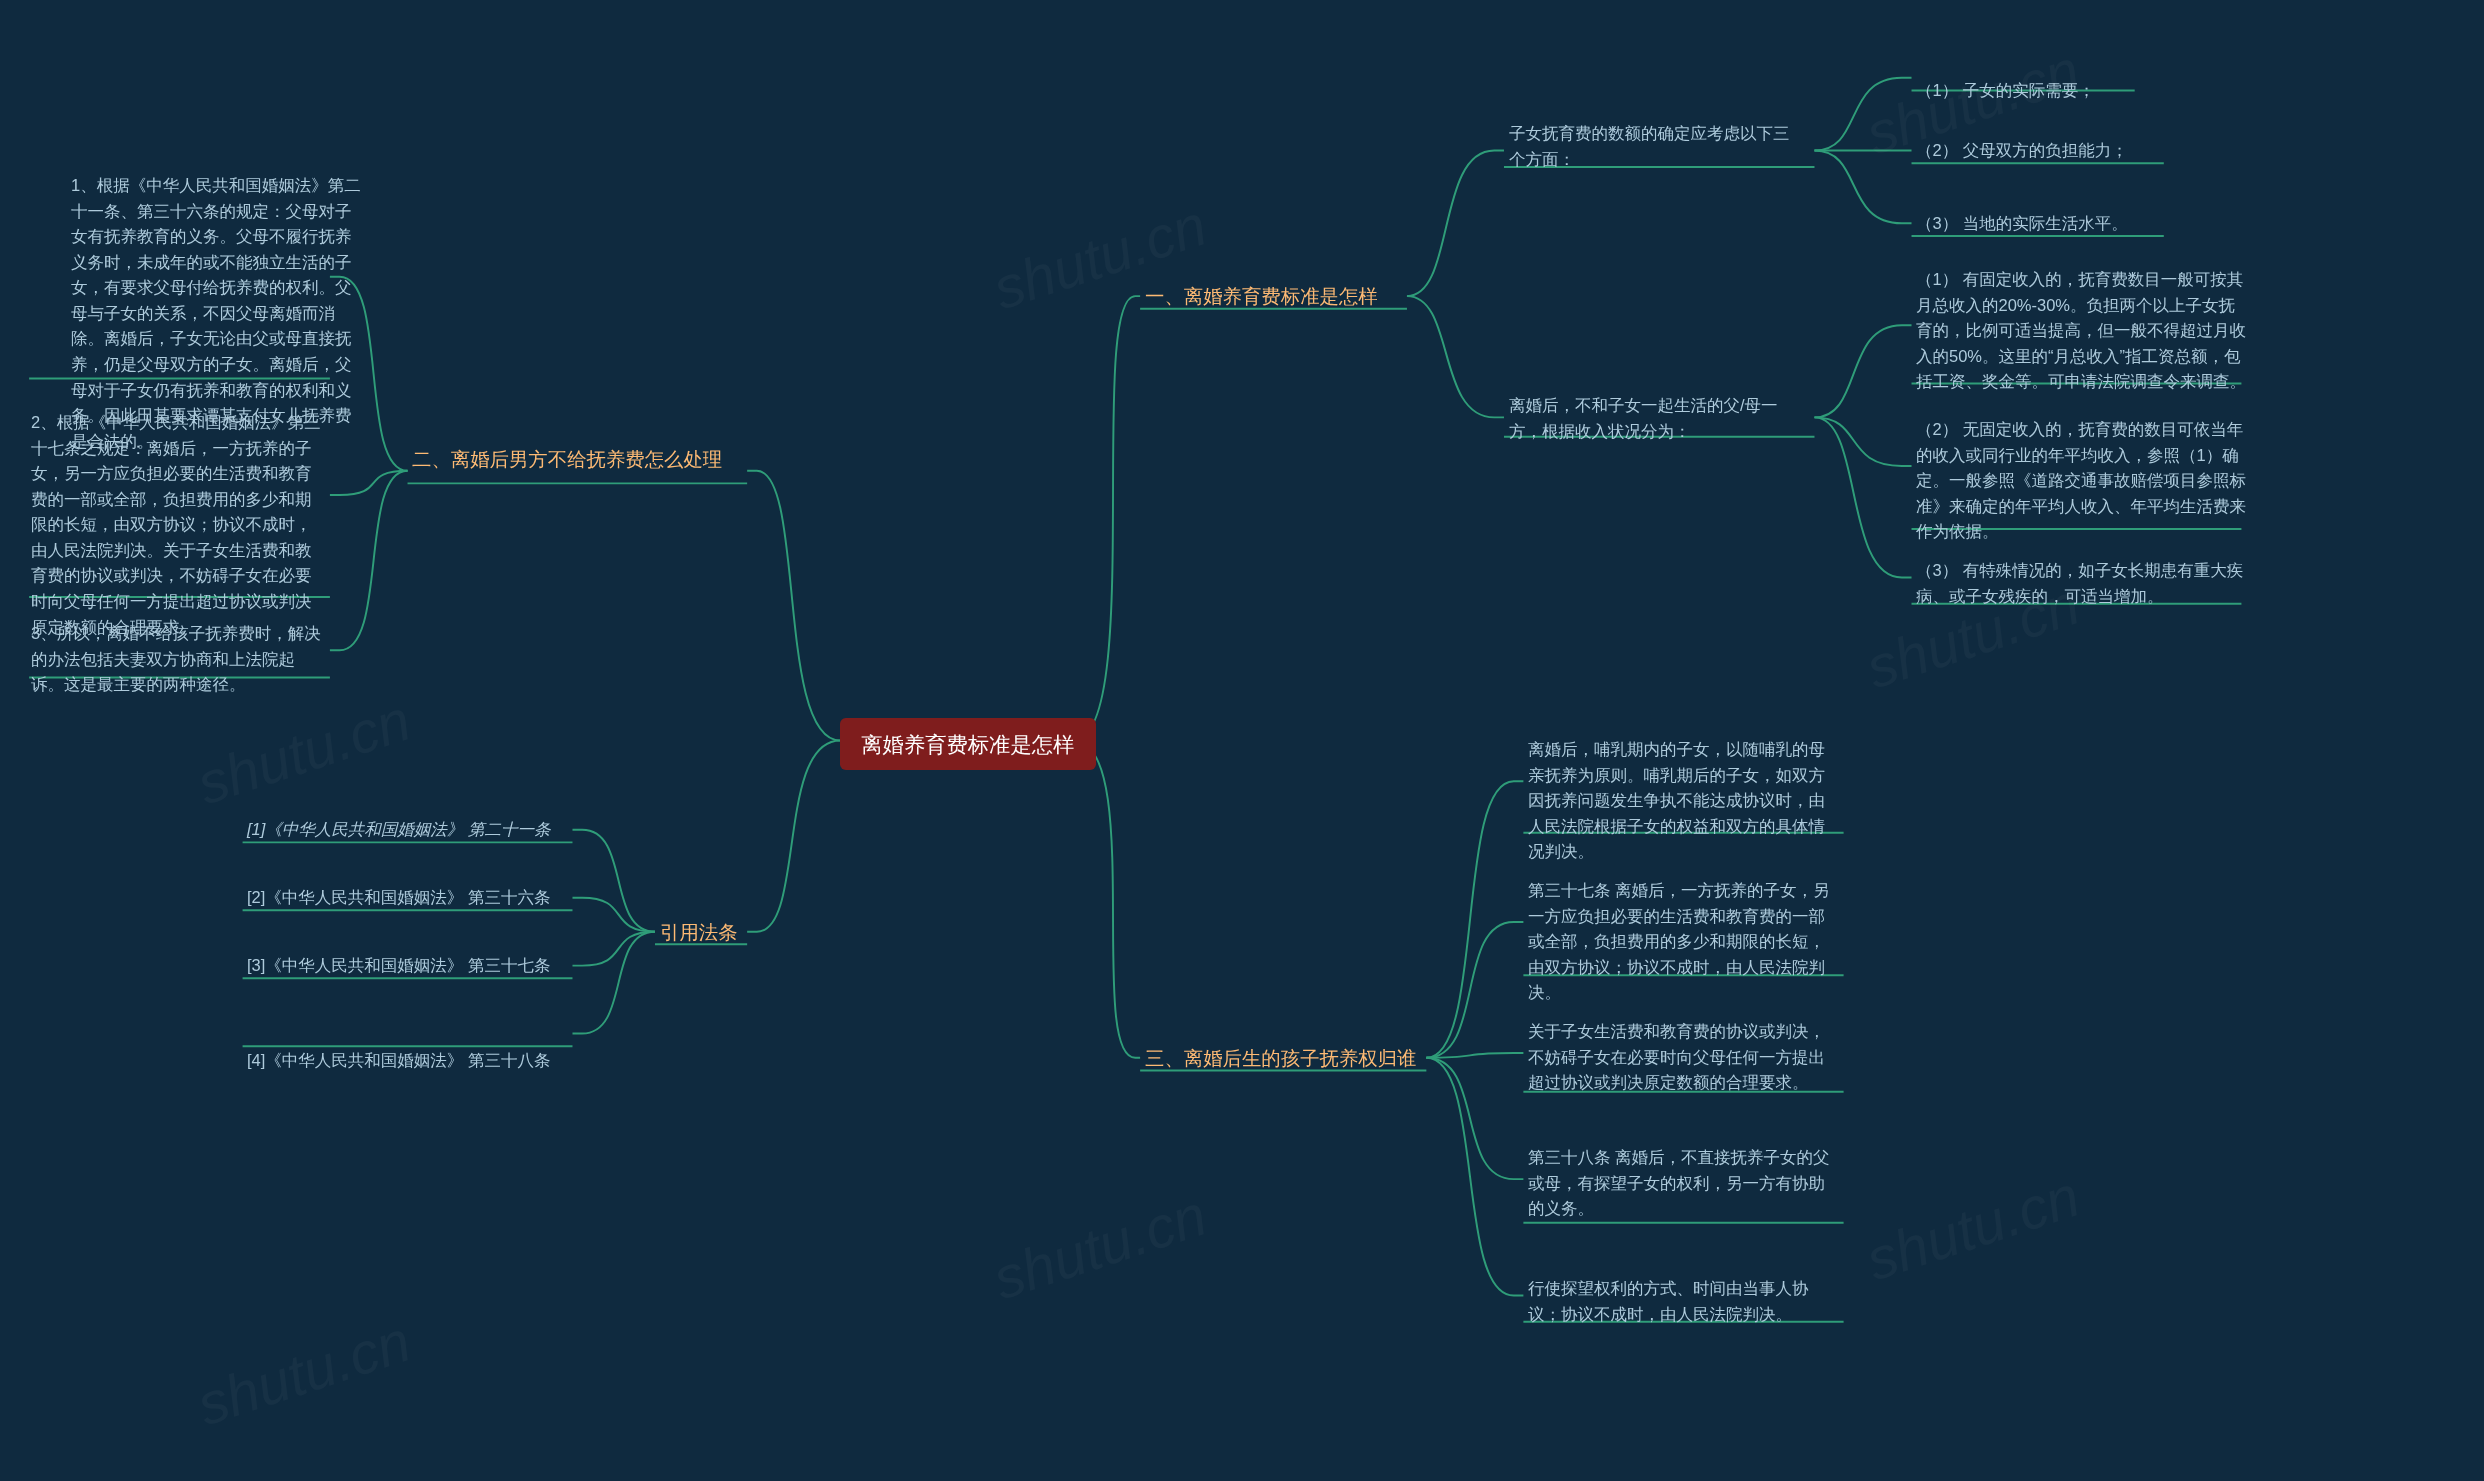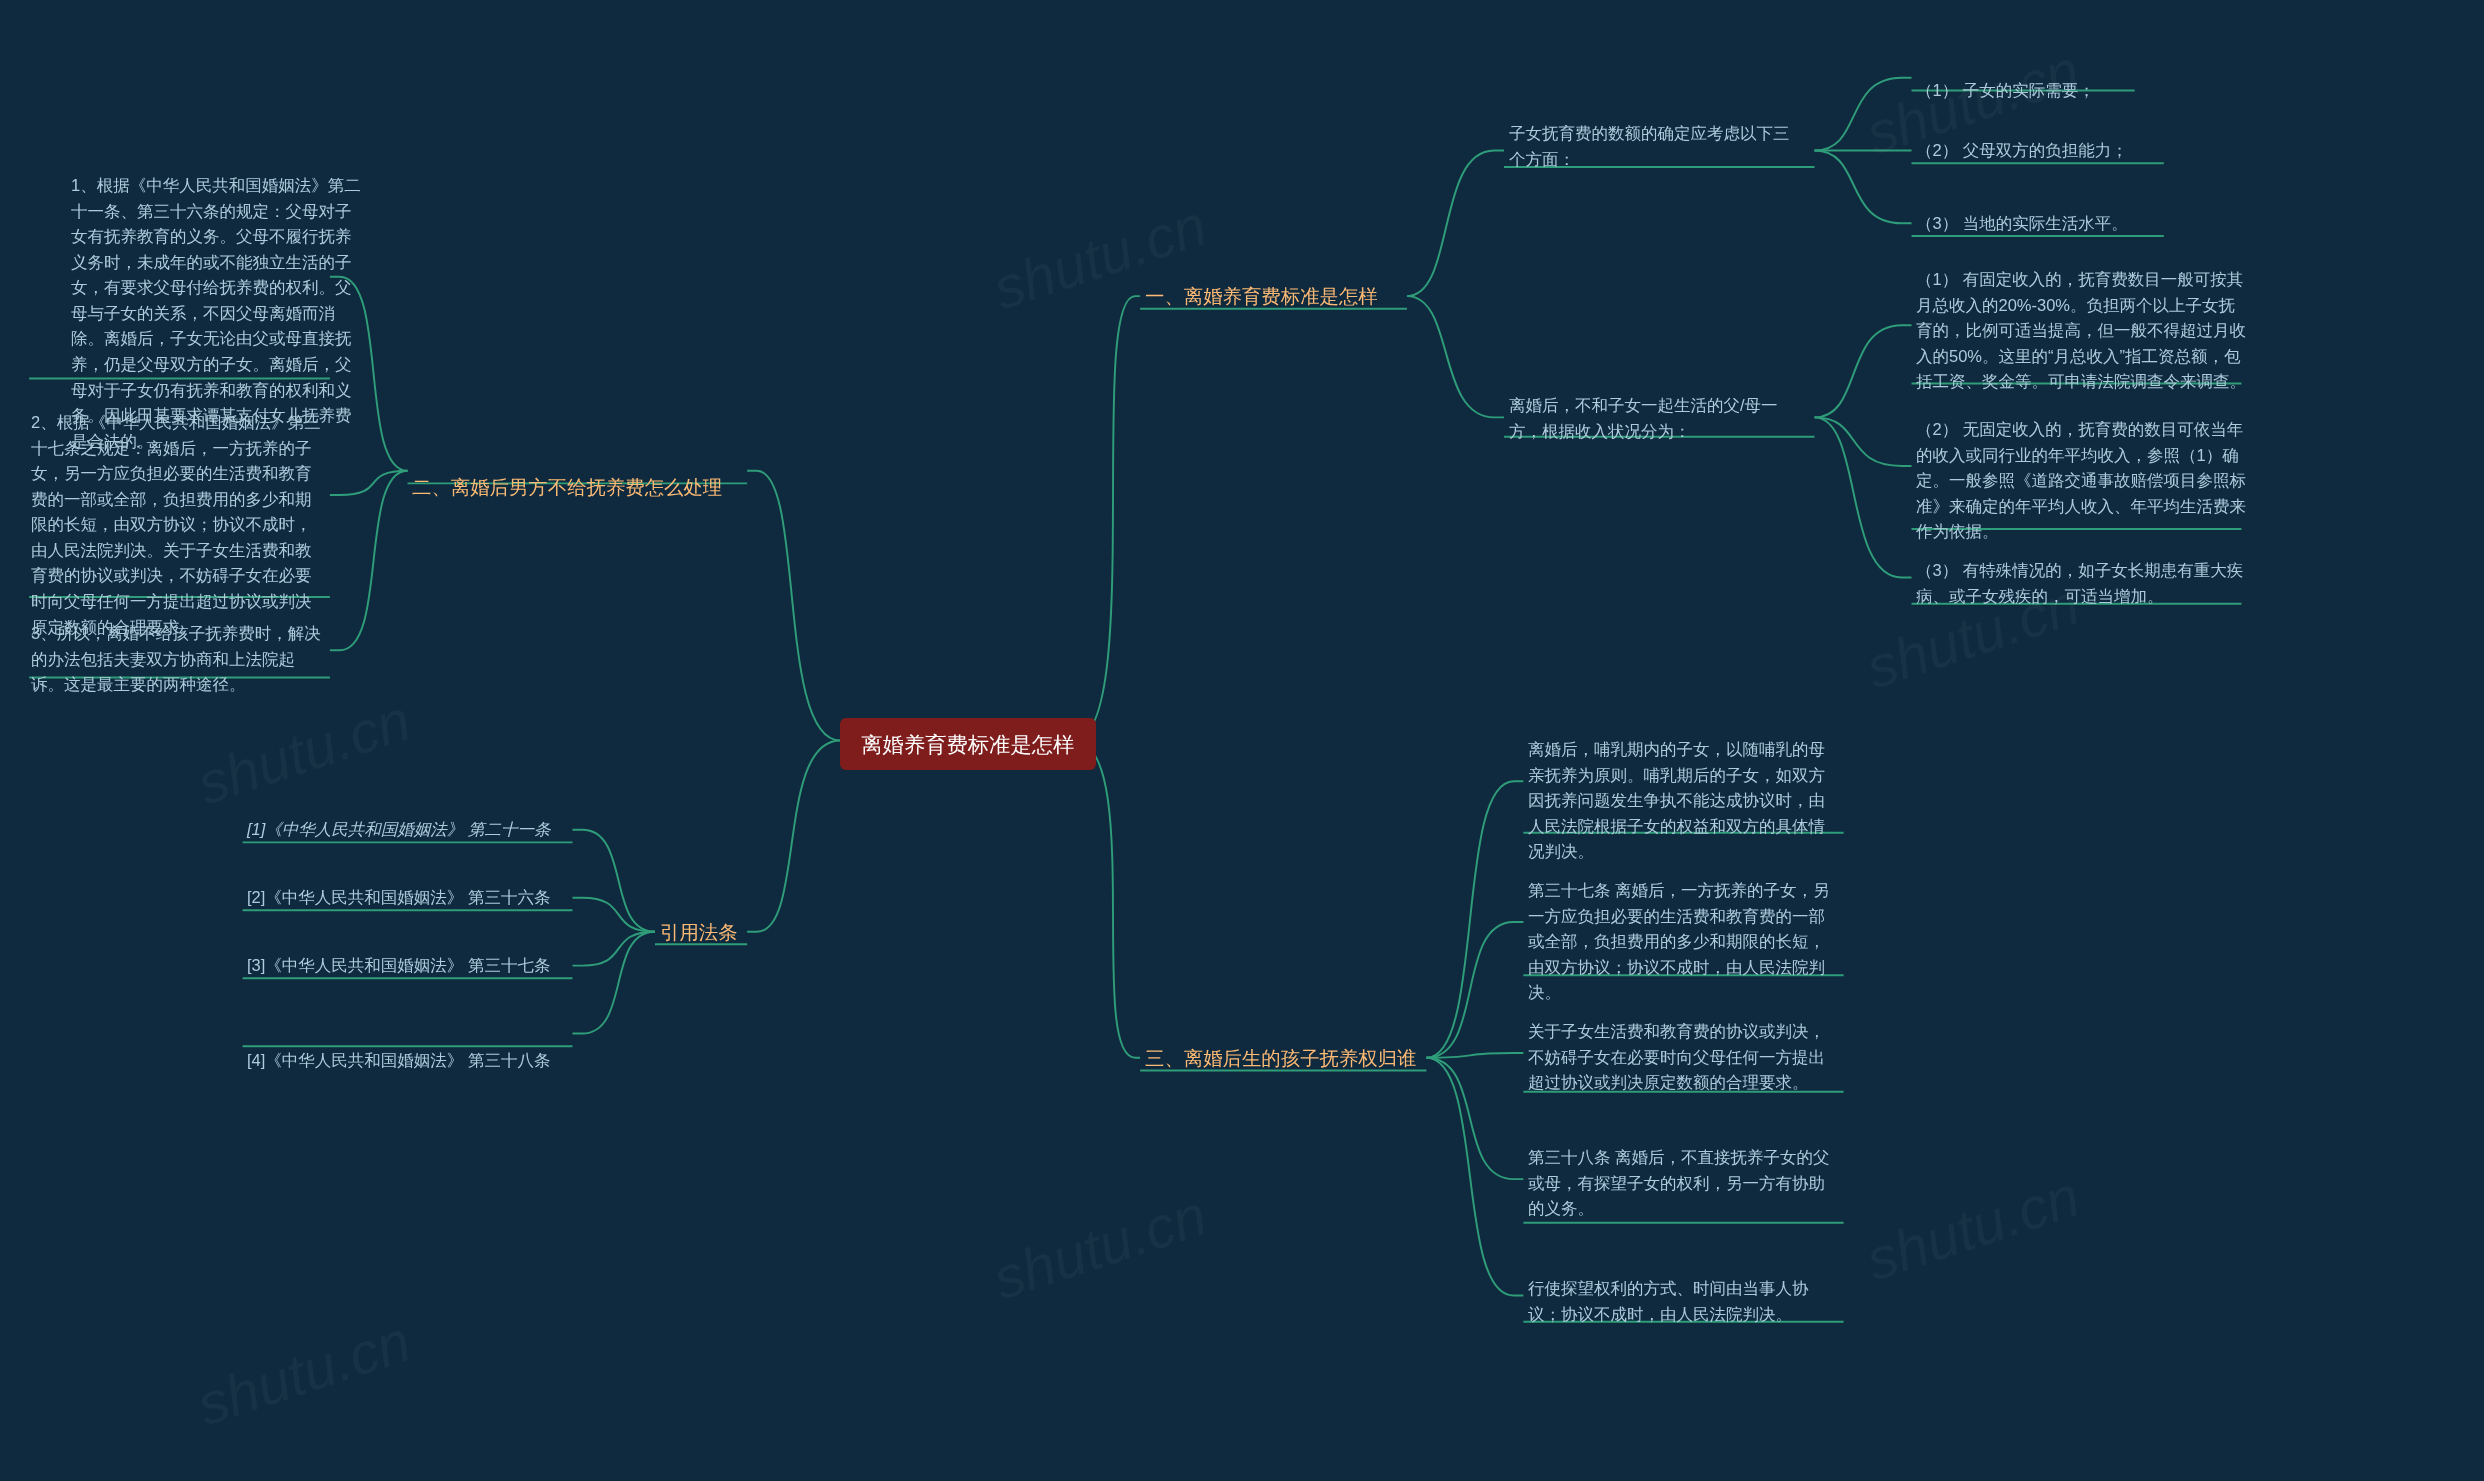--- a/index.html
+++ b/index.html
@@ -184,21 +184,21 @@
 <div class="node leaf" style="left:1528px; top:1019px;">
   <span>关于子女生活费和教育费的协议或判决，不妨碍子女在必要时向父母任何一方提出超过协议或判决原定数额的合理要求。</span>
 </div>
 <div class="node leaf" style="left:1528px; top:1145px;">
   <span>第三十八条 离婚后，不直接抚养子女的父或母，有探望子女的权利，另一方有协助的义务。</span>
 </div>
 <div class="node leaf" style="left:1528px; top:1276px;">
   <span>行使探望权利的方式、时间由当事人协议；协议不成时，由人民法院判决。</span>
 </div>
 
-<div class="node branch" style="left:412px; top:444px; max-width:330px; white-space:normal;margin-top:28px;">
+<div class="node branch" style="left:412px; top:444px; max-width:330px; white-space:normal;">
   <span>二、离婚后男方不给抚养费怎么处理</span>
 </div>
 <div class="node leaf leaf-s" style="left:31px; top:173px;margin-left:40px;">
   <span>1、根据《中华人民共和国婚姻法》第二十一条、第三十六条的规定：父母对子女有抚养教育的义务。父母不履行抚养义务时，未成年的或不能独立生活的子女，有要求父母付给抚养费的权利。父母与子女的关系，不因父母离婚而消除。离婚后，子女无论由父或母直接抚养，仍是父母双方的子女。离婚后，父母对于子女仍有抚养和教育的权利和义务。因此田某要求谭某支付女儿抚养费是合法的。</span>
 </div>
 <div class="node leaf leaf-s" style="left:31px; top:410px;">
   <span>2、根据《中华人民共和国婚姻法》第三十七条之规定：离婚后，一方抚养的子女，另一方应负担必要的生活费和教育费的一部或全部，负担费用的多少和期限的长短，由双方协议；协议不成时，由人民法院判决。关于子女生活费和教育费的协议或判决，不妨碍子女在必要时向父母任何一方提出超过协议或判决原定数额的合理要求。</span>
 </div>
 <div class="node leaf leaf-s" style="left:31px; top:621px;">
   <span>3、所以，离婚不给孩子抚养费时，解决的办法包括夫妻双方协商和上法院起诉。这是最主要的两种途径。</span>

